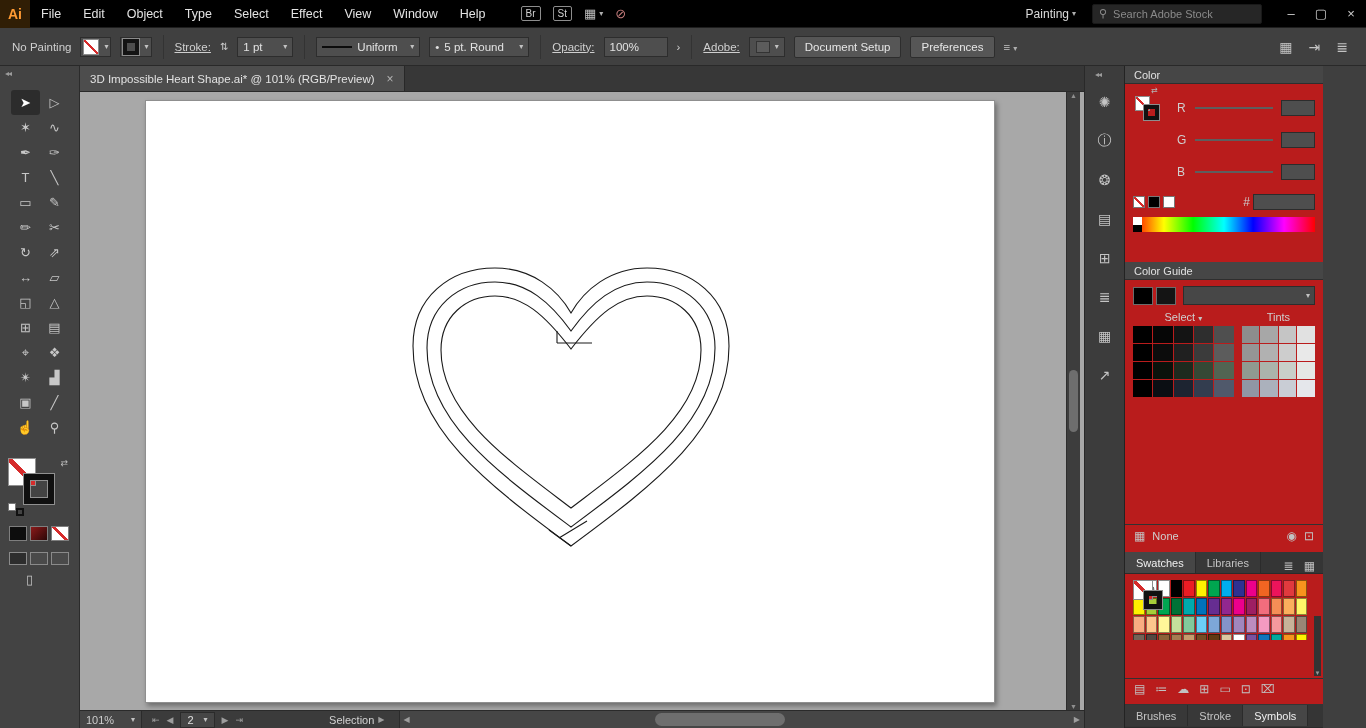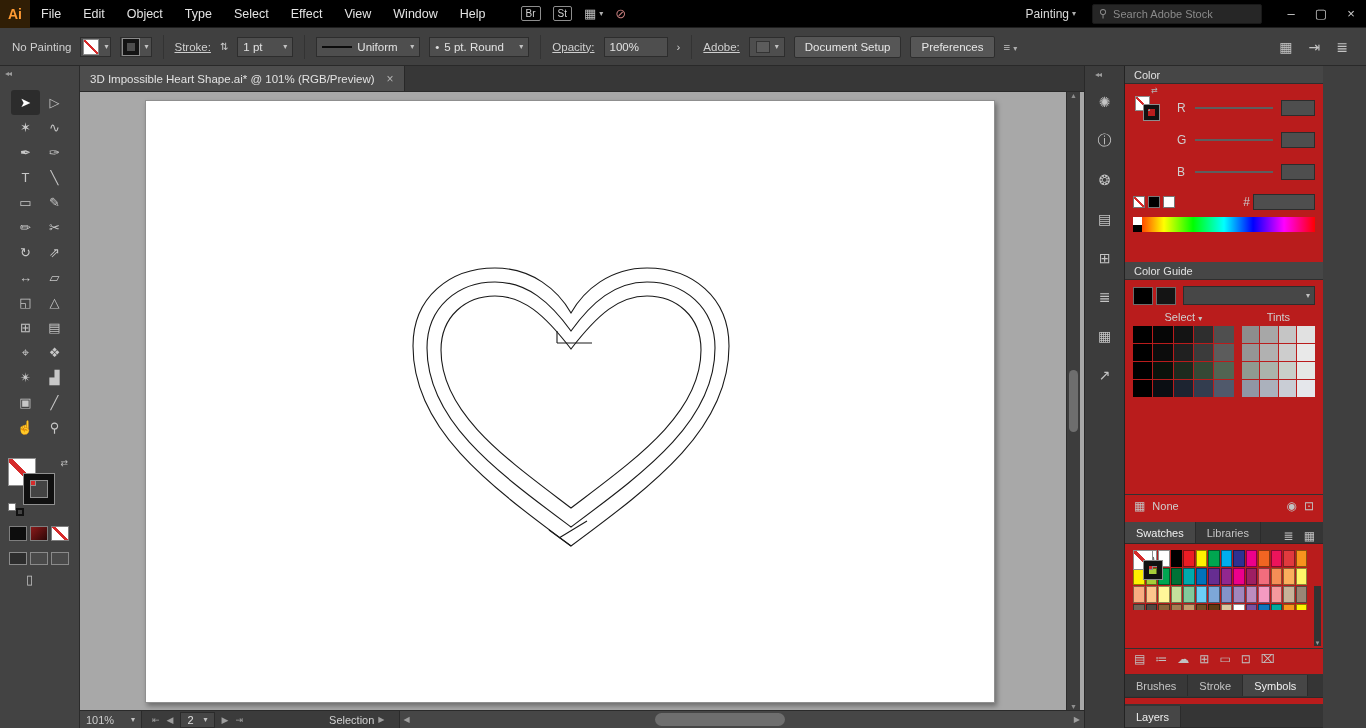--- a/index.html
+++ b/index.html
@@ -530,19 +530,14 @@
   </div>
 
   <div id="bottom-tabs-row" class="tabs-row">
     <div id="bottom-tabs" style="display:flex;height:22px;align-items:flex-start">
         <div class="ptab">Brushes</div>
         <div class="ptab">Stroke</div>
         <div class="ptab active">Symbols</div>
       </div>
   </div>
 
-  <div id="layers-row" class="tabs-row">
-    <div style="display:flex;height:22px;align-items:flex-end">
-      <div class="ptab active">Layers</div>
-    </div>
-  </div>
 
 </div>
 
 </body></html>

